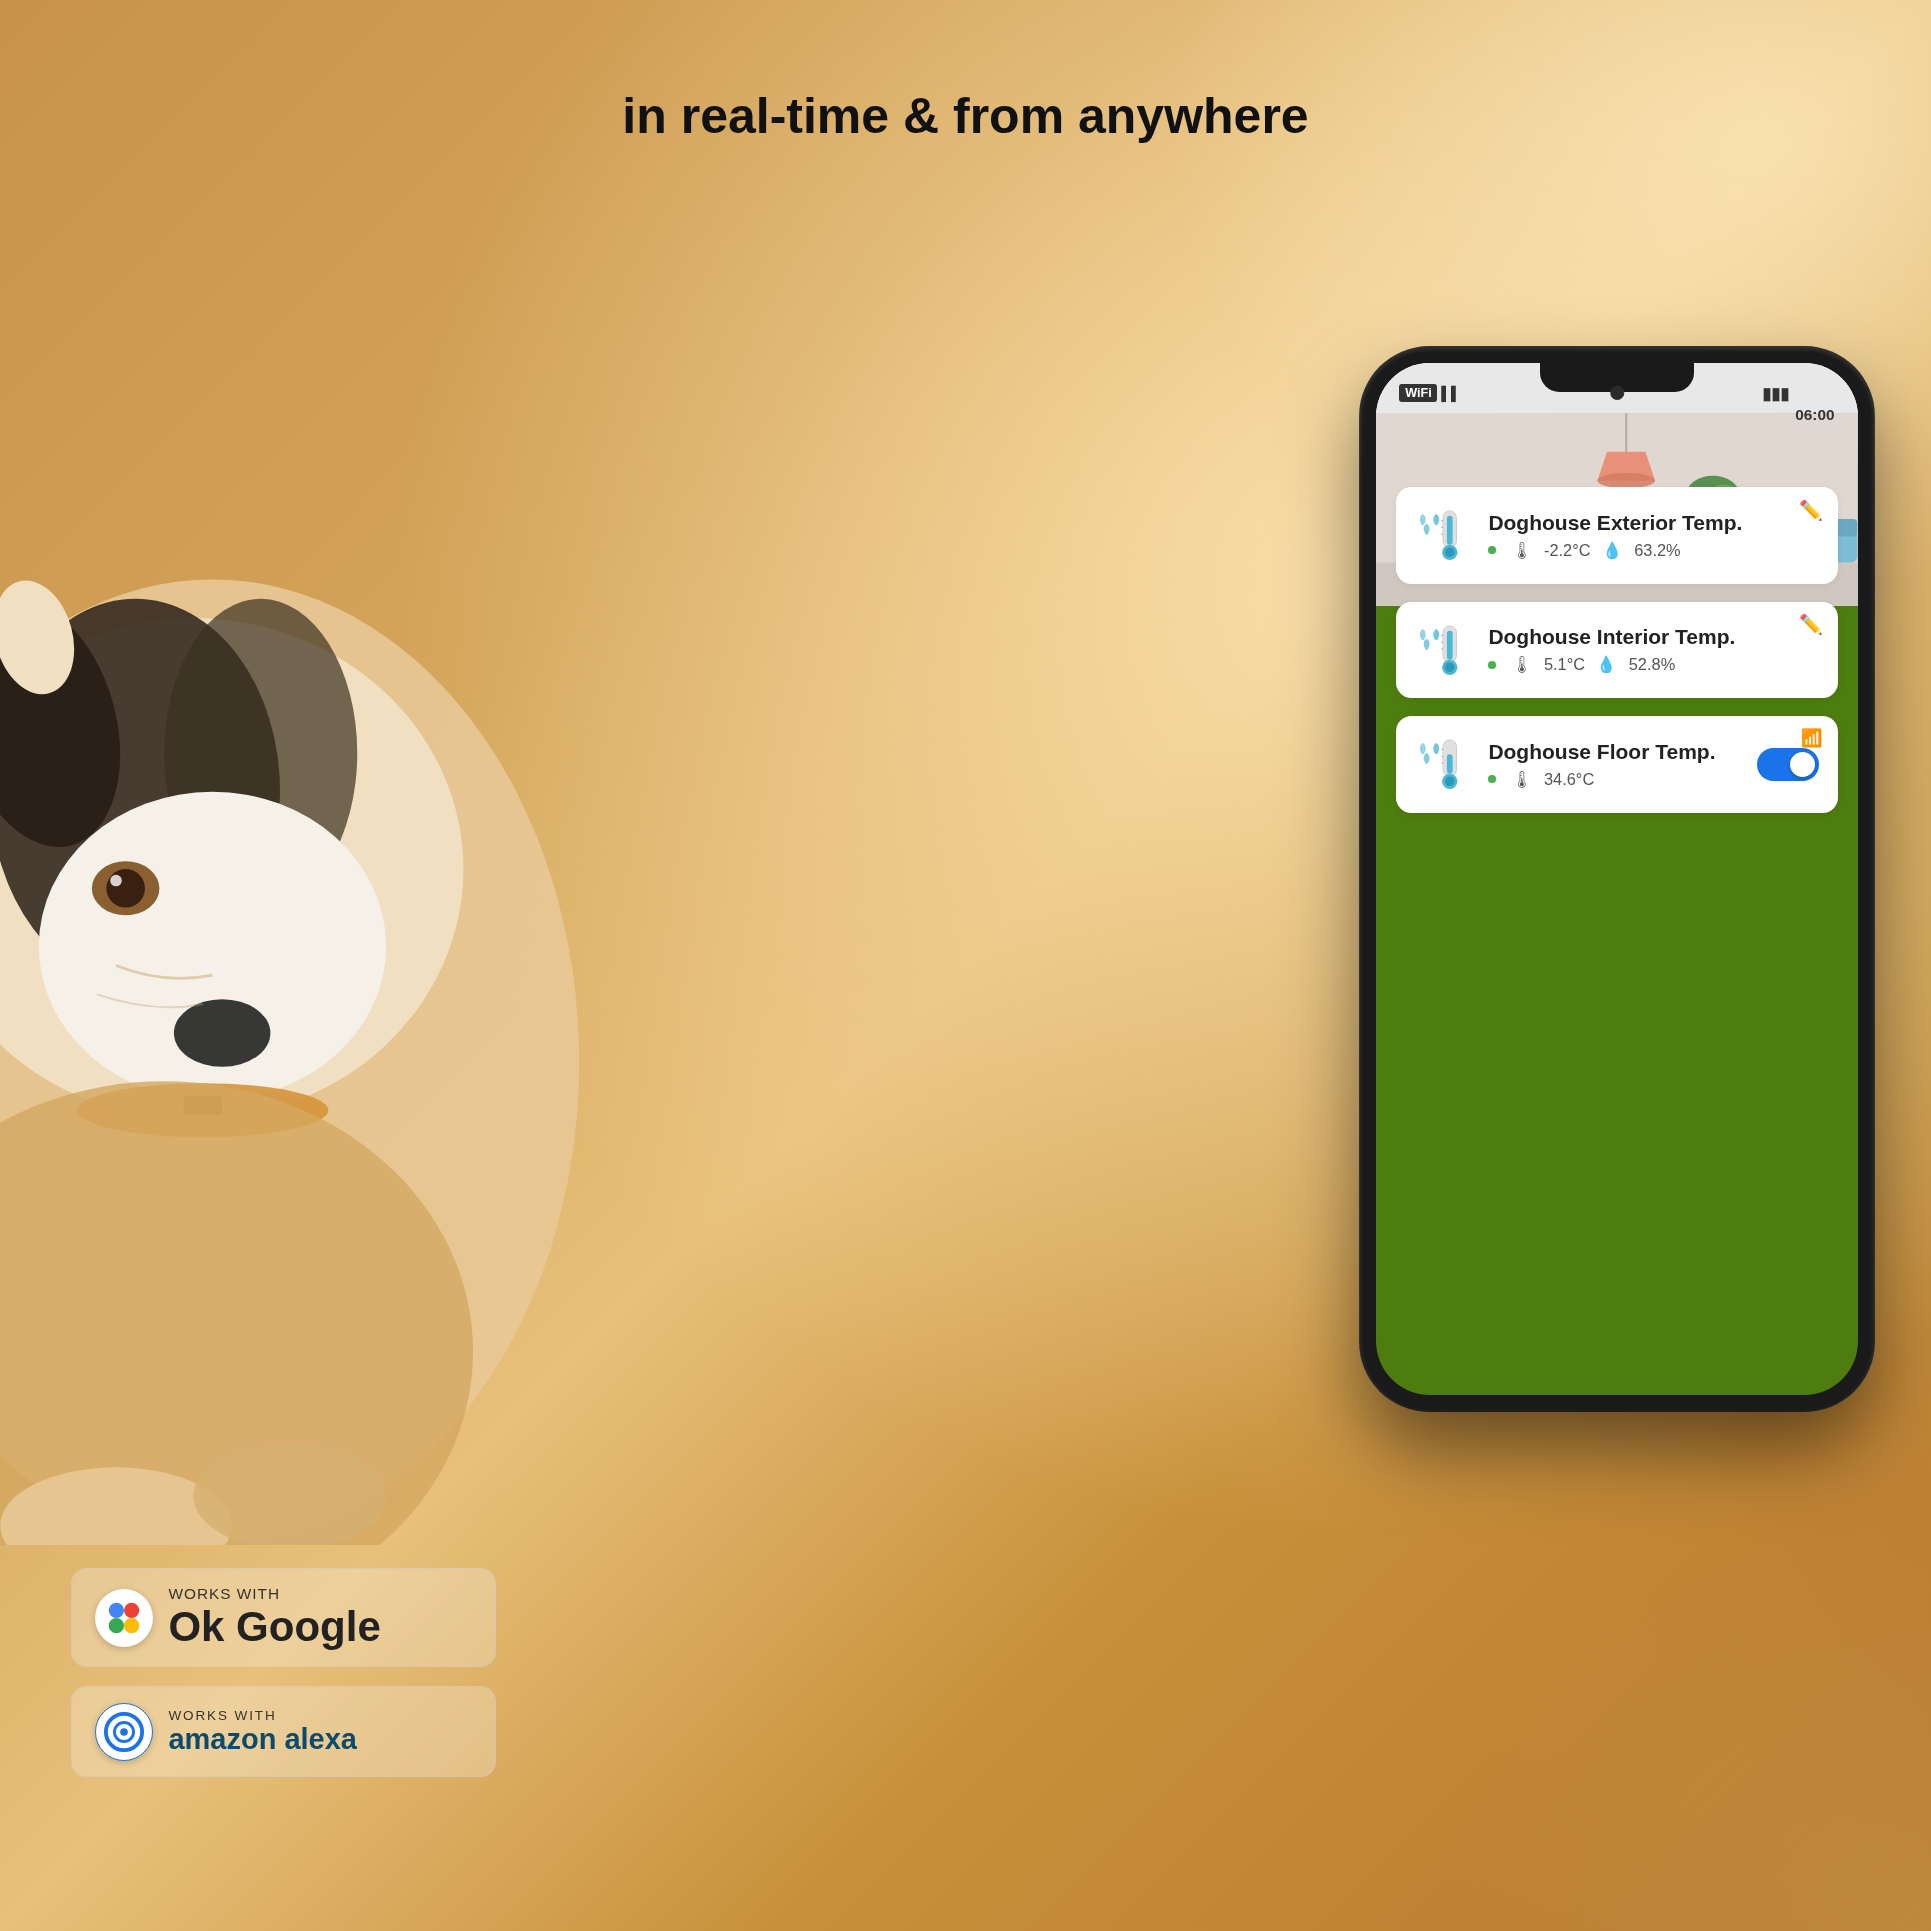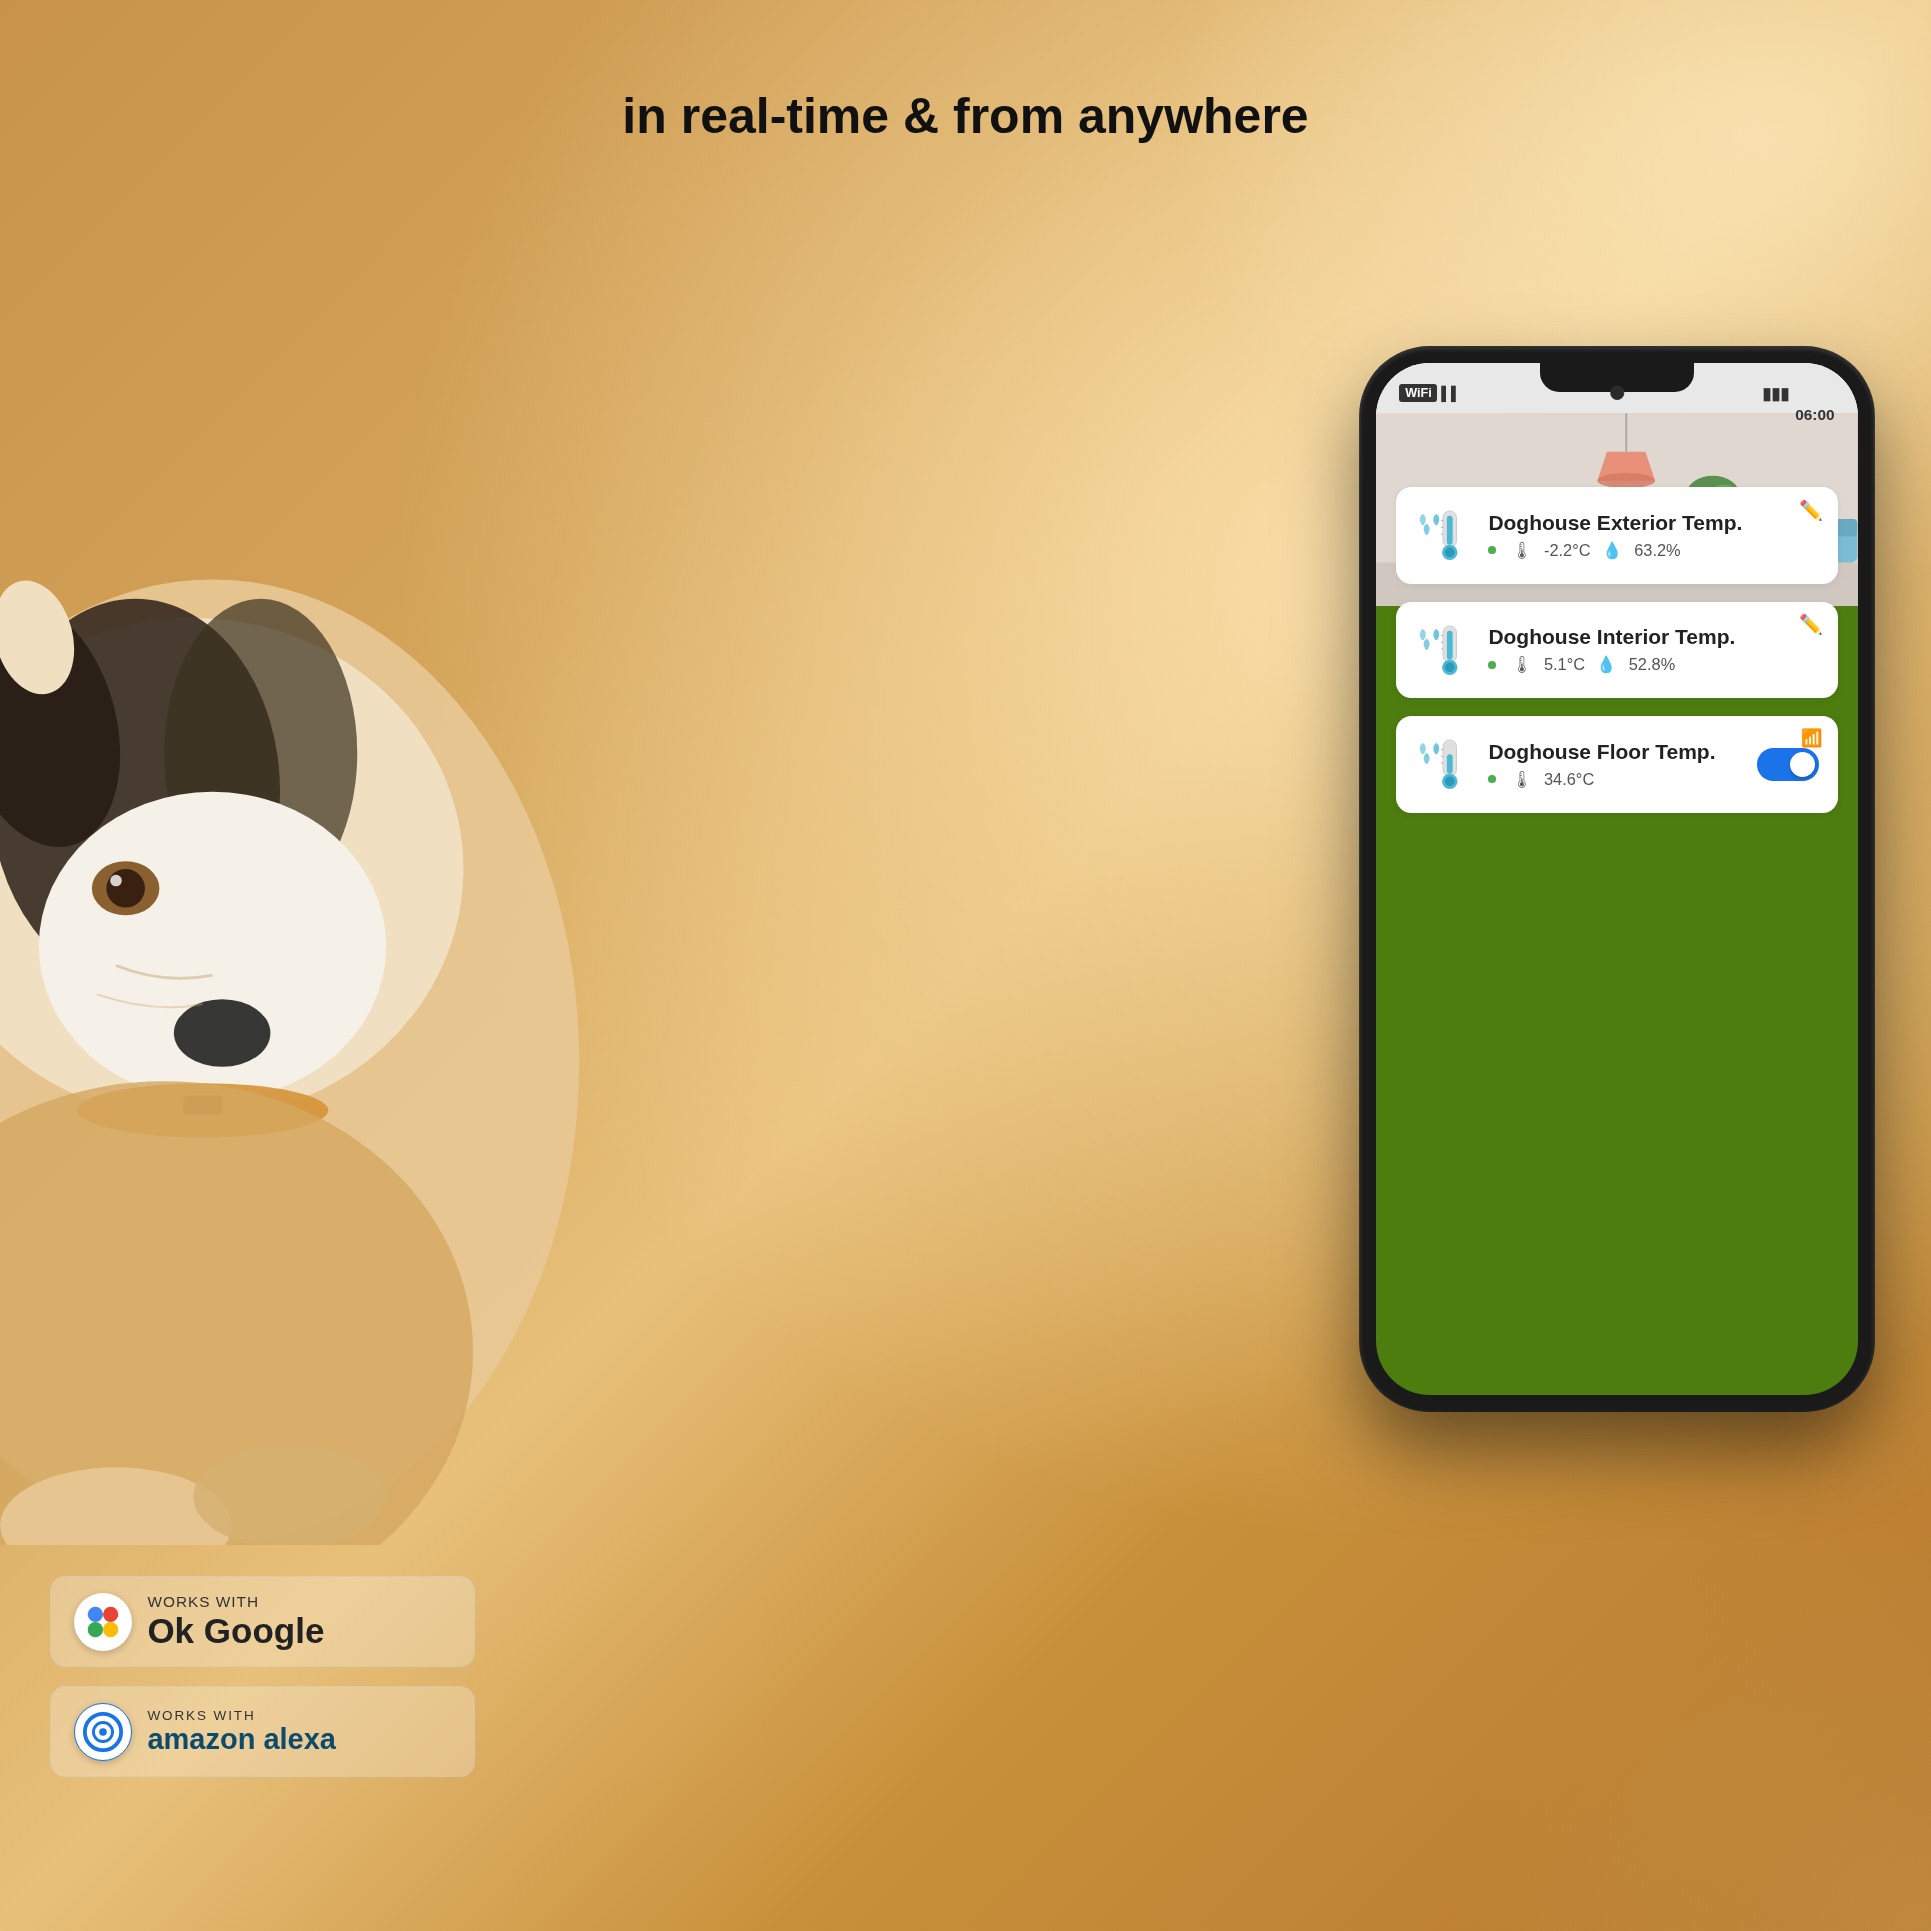--- a/index.html
+++ b/index.html
@@ -311,21 +311,21 @@
       position: absolute;
       top: 11.6px;
       right: 15.4px;
       color: #1a73e8;
       font-size: 17.4px;
     }
 
     
     .badges-area {
       position: absolute;
-      left: 50px;
+      left: 71px;
       bottom: 154px;
       z-index: 20;
       display: flex;
       flex-direction: column;
       gap: 19.3px;
     }
 
     .badge {
       display: flex;
       align-items: center;
@@ -371,21 +371,21 @@
 
     .badge-works-with {
       font-size: 15.4px;
       color: #333;
       font-weight: 400;
       text-transform: uppercase;
       letter-spacing: 1px;
     }
 
     .badge-brand-google {
-      font-size: 35px;
+      font-size: 42px;
       font-weight: 700;
       color: #222;
     }
 
     .badge-brand-alexa {
       font-size: 29px;
       font-weight: 700;
       color: #0c4a6e;
     }
   </style>

